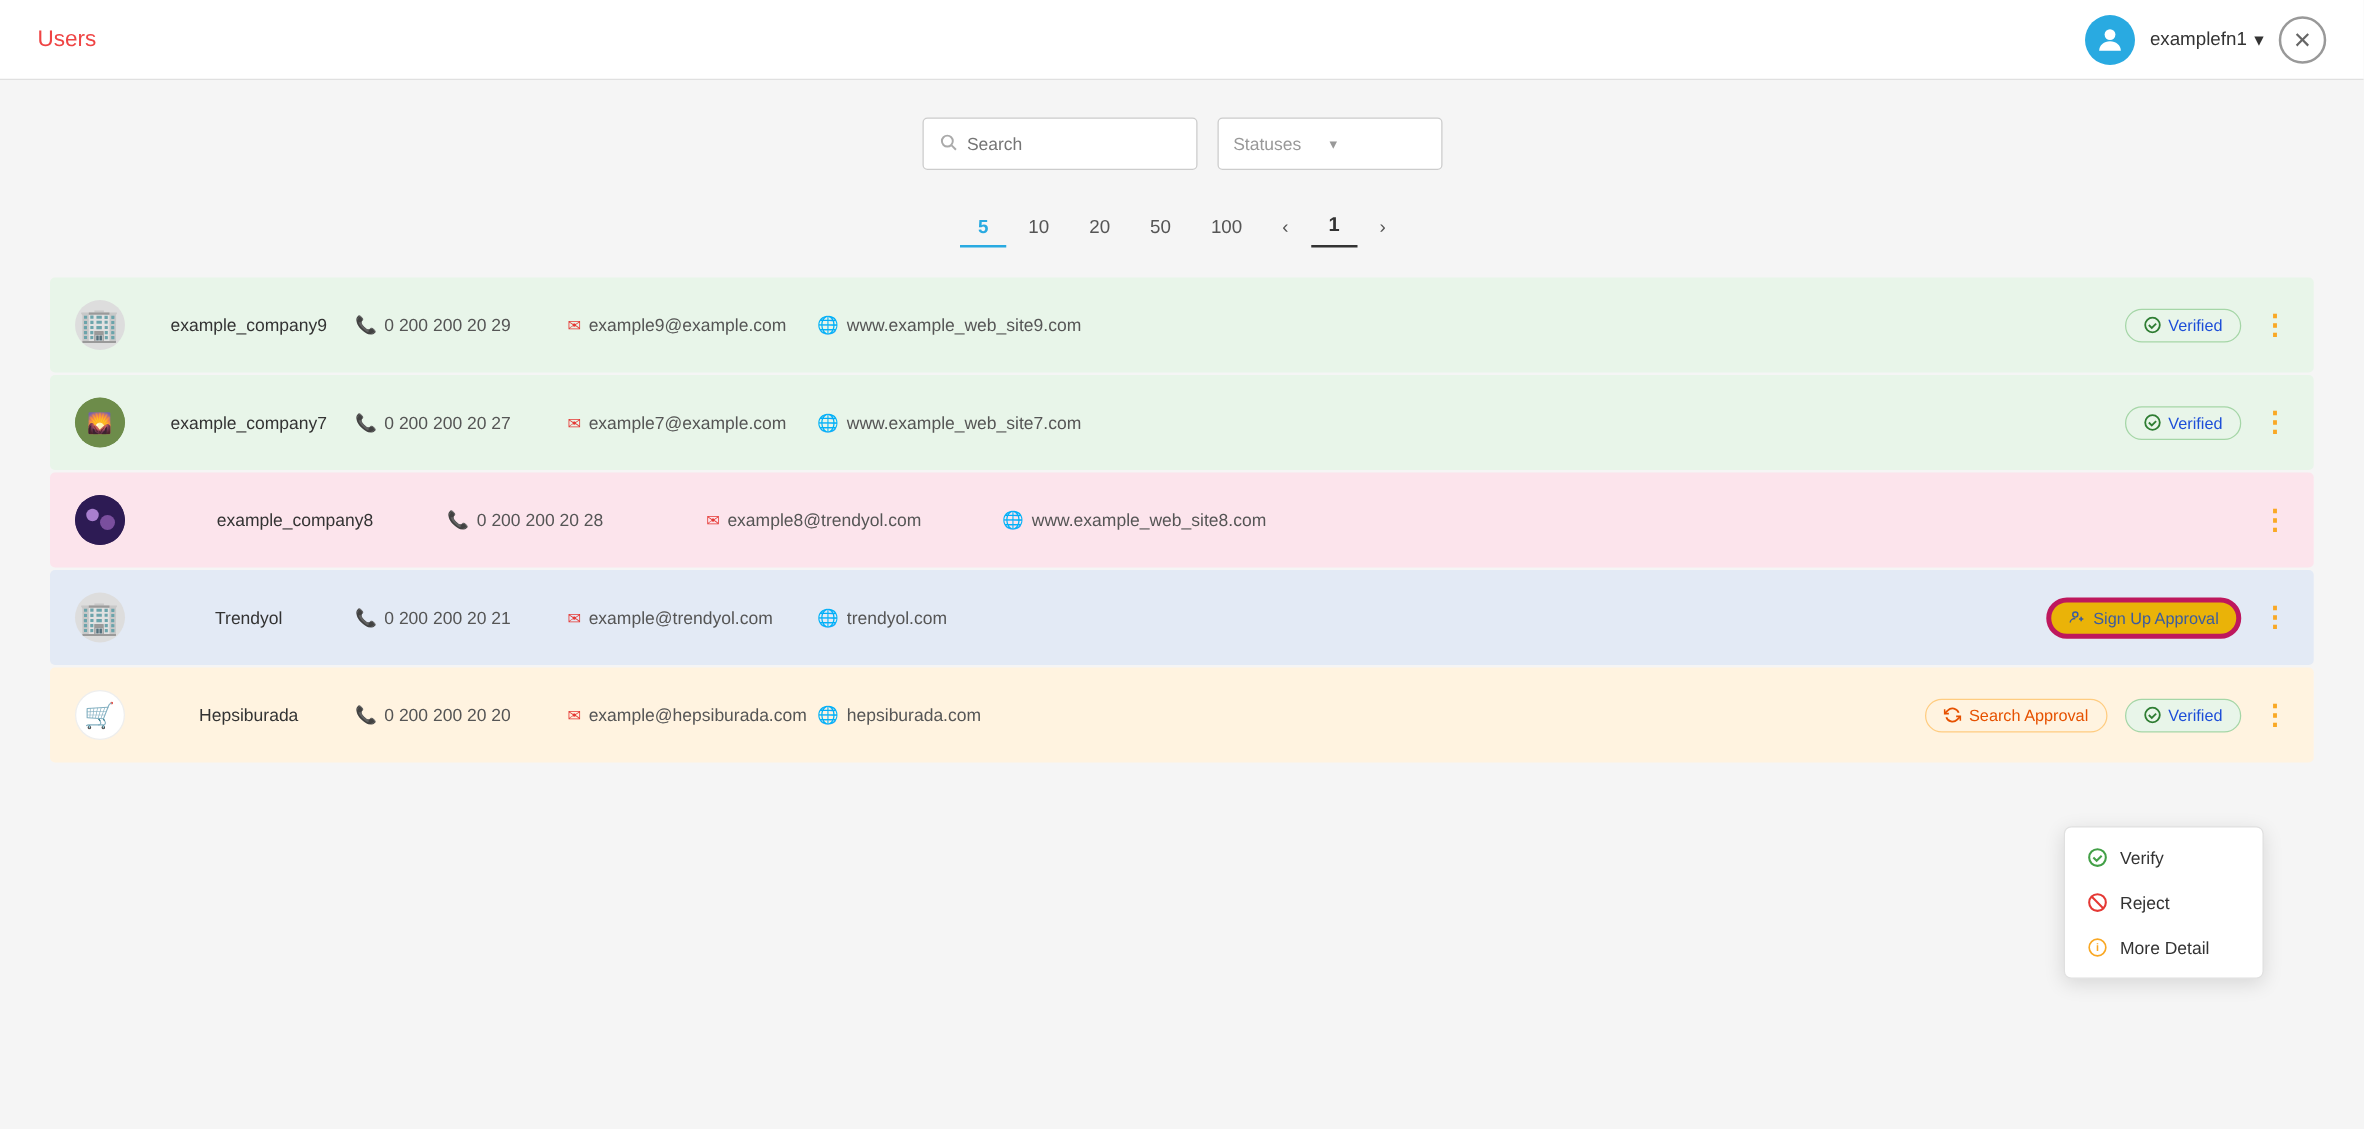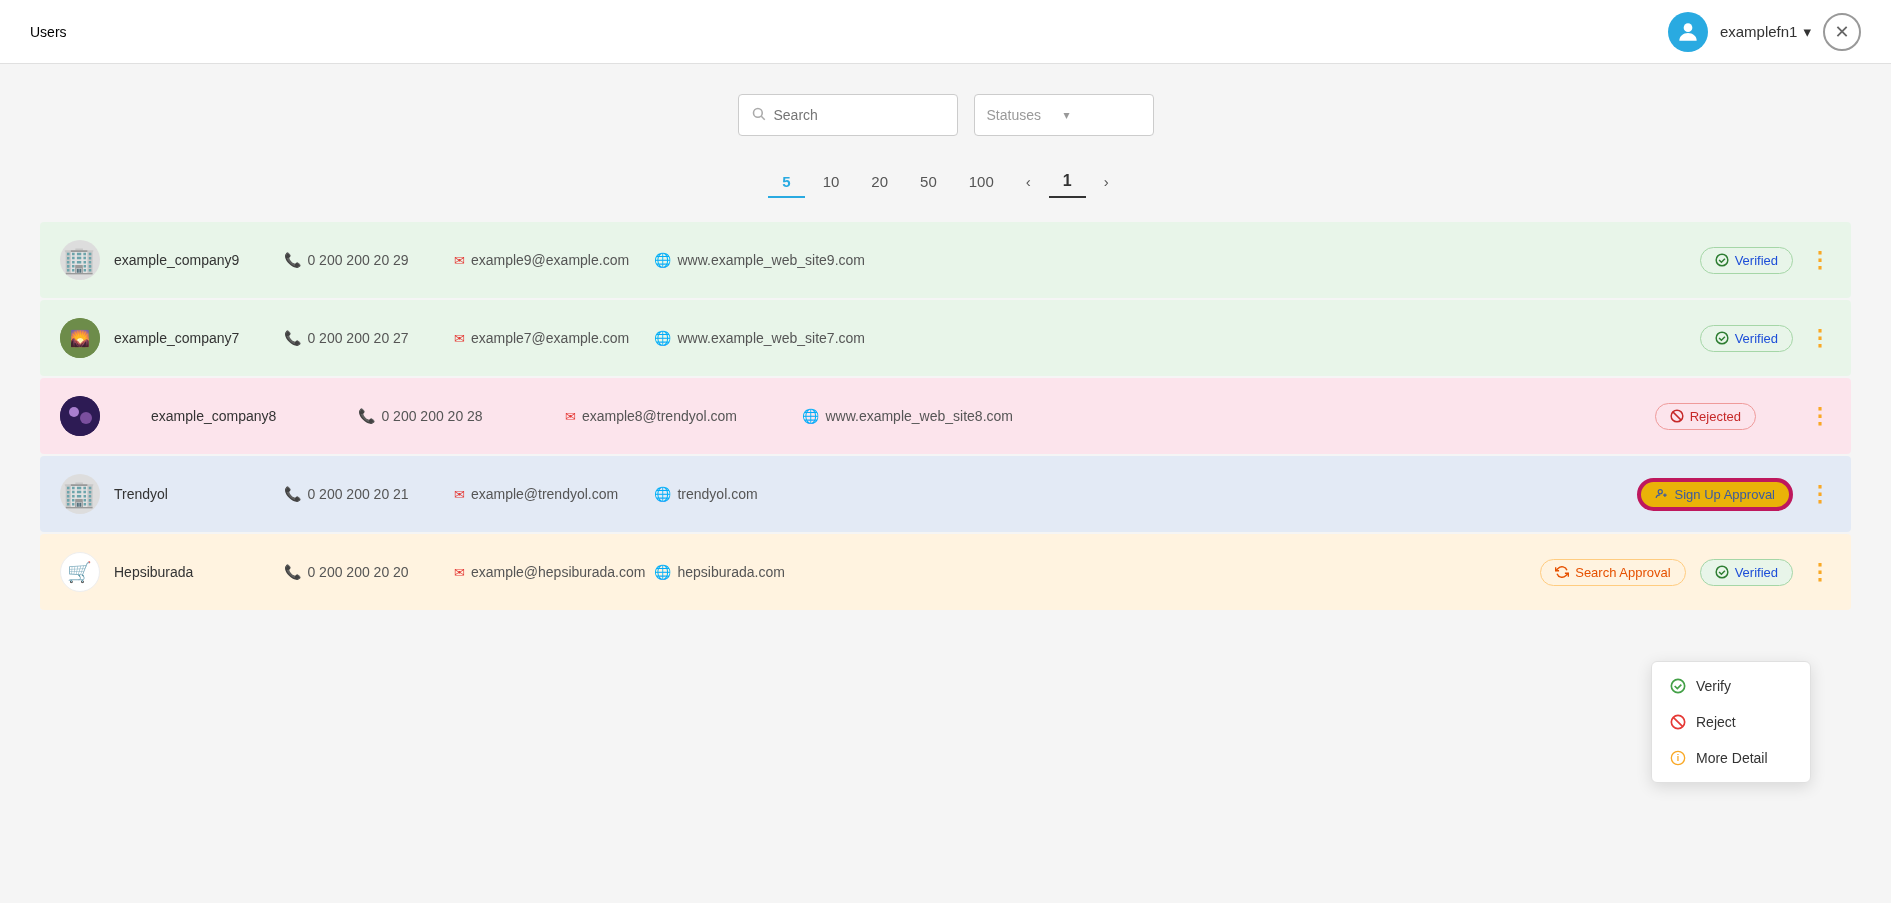--- a/index.html
+++ b/index.html
@@ -8,21 +8,21 @@
     
     .header {
       background: #fff;
       border-bottom: 1px solid #e0e0e0;
       display: flex;
       align-items: center;
       justify-content: space-between;
       padding: 0 30px;
       height: 64px;
     }
-    .header-title { font-size: 14px; color: #000000; font-weight: 400; }
+    .header-title { font-size: 18px; color: #ef4444; font-weight: 400; }
     .header-right { display: flex; align-items: center; gap: 12px; }
     .avatar-icon {
       width: 40px; height: 40px; border-radius: 50%;
       background: #29aae1;
       display: flex; align-items: center; justify-content: center;
       color: white; font-size: 22px;
     }
     .username-btn {
       display: flex; align-items: center; gap: 6px;
       font-size: 15px; color: #333; cursor: pointer; background: none; border: none;
@@ -89,21 +89,21 @@
     .row-pink { background: #fce4ec; gap: 37px; }
     .row-blue { background: #e3eaf5; }
     .row-peach { background: #fff3e0; }
 
     .company-logo {
       width: 40px; height: 40px; border-radius: 50%; background: #ddd;
       display: flex; align-items: center; justify-content: center;
       margin-right: 14px; font-size: 22px; color: #666; overflow: hidden;
       flex-shrink: 0;
     }
-    .company-name { min-width: 170px; font-size: 14px; color: #333; font-weight: 500; }
+    .company-name { min-width: 170px; font-size: 14px; color: #333; font-weight: 500; text-align: center; }
     .phone { min-width: 170px; font-size: 14px; color: #555; display: flex; align-items: center; gap: 6px; }
     .email { min-width: 200px; font-size: 14px; color: #555; display: flex; align-items: center; gap: 6px; }
     .website { min-width: 220px; font-size: 14px; color: #555; display: flex; align-items: center; gap: 6px; flex: 1; }
     .status-badge {
       display: flex; align-items: center; gap: 6px;
       padding: 5px 14px; border-radius: 20px;
       font-size: 13px; font-weight: 500; white-space: nowrap;
     }
     .badge-verified { background: #e8f5e9; color: #1d4ed8; border: 1px solid #a5d6a7; }
     .badge-rejected { background: #fce4ec; color: #c62828; border: 1px solid #ef9a9a; }
@@ -265,29 +265,20 @@
         <span>0 200 200 20 28</span>
       </div>
       <div class="email">
         <span class="email-icon">✉</span>
         <span>example8@trendyol.com</span>
       </div>
       <div class="website">
         <span class="web-icon">🌐</span>
         <span>www.example_web_site8.com</span>
       </div>
-      <div class="status-area">
-        <span class="status-badge badge-rejected">
-          <svg width="14" height="14" viewBox="0 0 24 24" fill="none" stroke="#c62828" stroke-width="2.5">
-              <circle cx="12" cy="12" r="10"></circle>
-              <line x1="4.93" y1="4.93" x2="19.07" y2="19.07"></line>
-            </svg>
-          <span>Rejected</span>
-        </span>
-      </div>
       <button class="more-btn">⋮</button>
     </div>
 
     <div class="table-row row-blue">
       <div class="company-logo building-icon">🏢</div>
       <div class="company-name">Trendyol</div>
       <div class="phone">
         <span class="phone-icon">📞</span>
         <span>0 200 200 20 21</span>
       </div>

